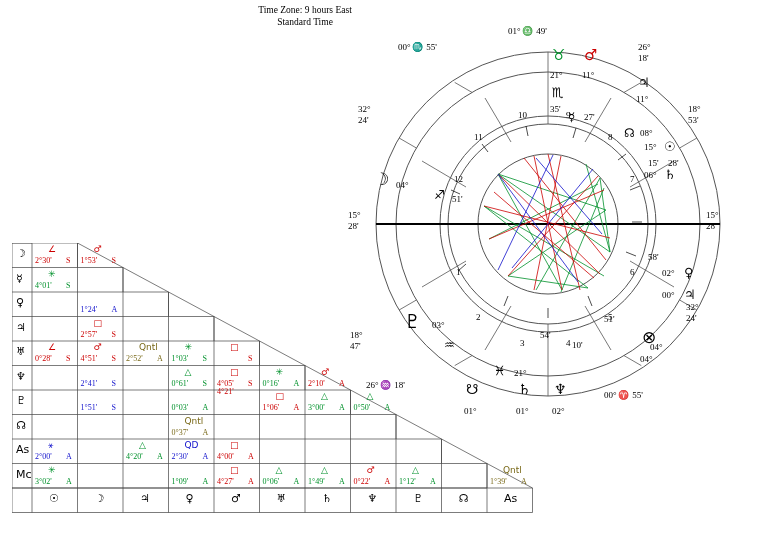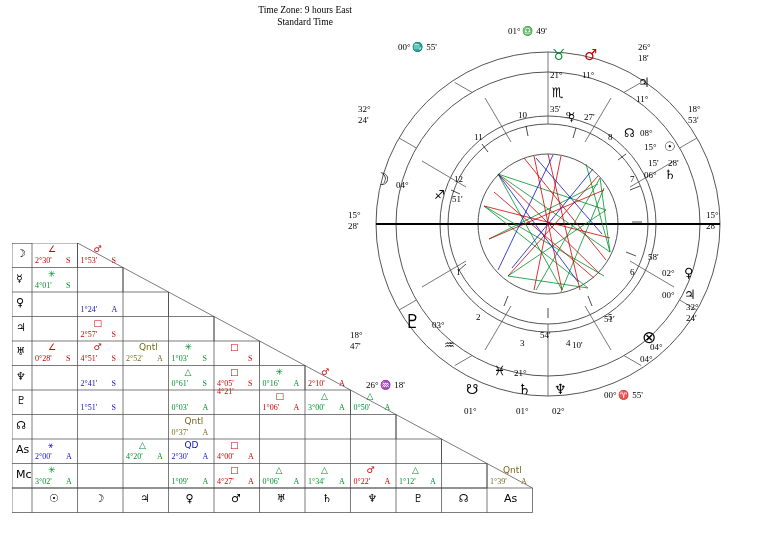--- a/index.html
+++ b/index.html
@@ -490,21 +490,21 @@
         <div class="cell-txt" style="left: 54px; top: 233.5px; color: rgb(0, 145, 43);">A</div>
         <div class="cell-txt" style="left: 159.5px; top: 233.5px; color: rgb(0, 145, 43);">1°09'</div>
         <div class="cell-txt" style="left: 190.5px; top: 233.5px; color: rgb(0, 145, 43);">A</div>
         <div class="cell-txt sym" style="left: 218px; top: 222.5px; color: rgb(204, 0, 0); font-size: 9px;">□</div>
         <div class="cell-txt" style="left: 205px; top: 233.5px; color: rgb(204, 0, 0);">4°27'</div>
         <div class="cell-txt" style="left: 236px; top: 233.5px; color: rgb(204, 0, 0);">A</div>
         <div class="cell-txt sym" style="left: 263.5px; top: 222.5px; color: rgb(0, 145, 43); font-size: 9px;">△</div>
         <div class="cell-txt" style="left: 250.5px; top: 233.5px; color: rgb(0, 145, 43);">0°06'</div>
         <div class="cell-txt" style="left: 281.5px; top: 233.5px; color: rgb(0, 145, 43);">A</div>
         <div class="cell-txt sym" style="left: 309px; top: 222.5px; color: rgb(0, 145, 43); font-size: 9px;">△</div>
-        <div class="cell-txt" style="left: 296px; top: 233.5px; color: rgb(0, 145, 43);">1°34'</div>
+        <div class="cell-txt" style="left: 296px; top: 233.5px; color: rgb(0, 145, 43);">1°49'</div>
         <div class="cell-txt" style="left: 327px; top: 233.5px; color: rgb(0, 145, 43);">A</div>
         <div class="cell-txt sym" style="left: 354.5px; top: 222.5px; color: rgb(204, 0, 0); font-size: 9px;">♂</div>
         <div class="cell-txt" style="left: 341.5px; top: 233.5px; color: rgb(204, 0, 0);">0°22'</div>
         <div class="cell-txt" style="left: 372.5px; top: 233.5px; color: rgb(204, 0, 0);">A</div>
         <div class="cell-txt sym" style="left: 400px; top: 222.5px; color: rgb(0, 145, 43); font-size: 9px;">△</div>
         <div class="cell-txt" style="left: 387px; top: 233.5px; color: rgb(0, 145, 43);">1°12'</div>
         <div class="cell-txt" style="left: 418px; top: 233.5px; color: rgb(0, 145, 43);">A</div>
         <div class="cell-txt sym" style="left: 491px; top: 222.5px; color: rgb(122, 106, 26); font-size: 9px;">Qntl</div>
         <div class="cell-txt" style="left: 478px; top: 233.5px; color: rgb(122, 106, 26);">1°39'</div>
         <div class="cell-txt" style="left: 509px; top: 233.5px; color: rgb(122, 106, 26);">A</div>

